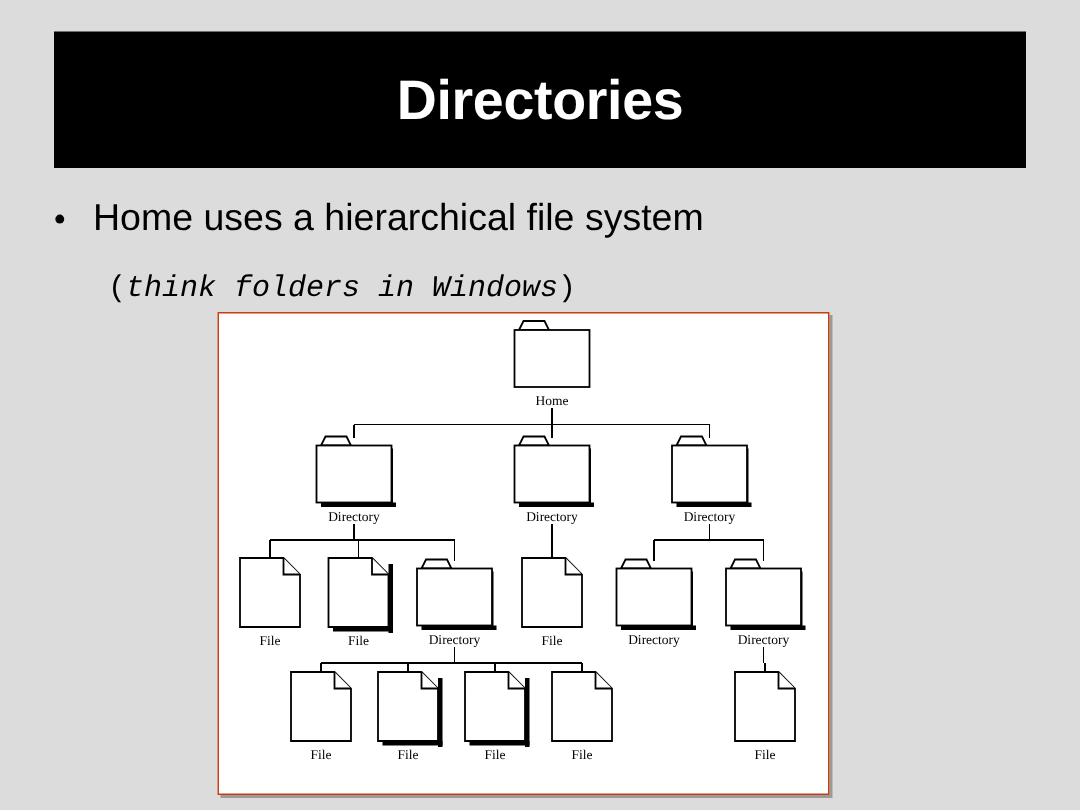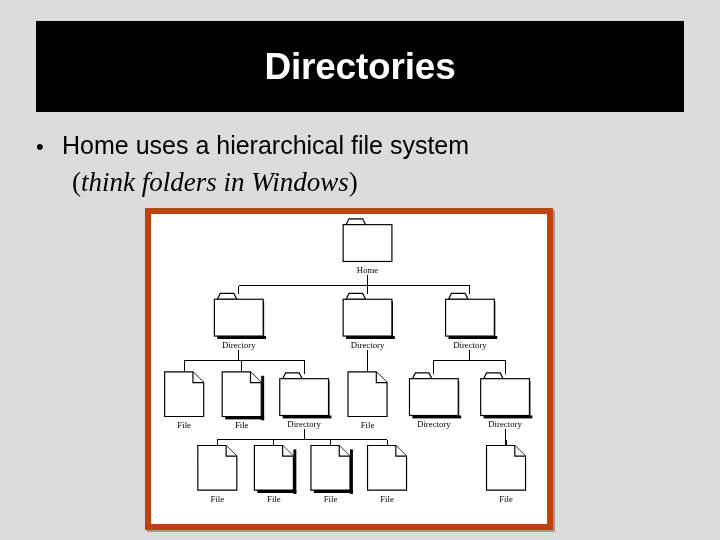--- a/index.html
+++ b/index.html
@@ -60,40 +60,40 @@
     line-height: 30px;
     white-space: nowrap;
   }
   .bullet-marker {
     width: 26px;
     flex: none;
     font-size: 22px;
     text-align: left;
   }
   .sub-row {
-    margin-top: 8px;
+    margin-top: 20px;
     margin-left: 36px;
     color: #000000;
-    font-family: Liberation Serif, serif;
-    font-size: 27px;
+    font-family: Liberation Mono, monospace;
+    font-size: 20px;
     font-style: italic;
     line-height: 24px;
     white-space: nowrap;
   }
   .sub-row .paren { font-style: normal; }
 
   
   #diagram-frame {
     position: absolute;
     left: 145px;
     top: 208px;
     width: 408px;
     height: 322px;
     background: #ffffff;
-    border: 6px solid #c2410c;
+    border: 1px solid #c2410c;
     box-sizing: border-box;
     box-shadow: 2px 2px 0 #9b9b9b;
     overflow: hidden;
   }
   #diagram-svg {
     display: block;
     width: 100%;
     height: 100%;
   }
   .node-label {

